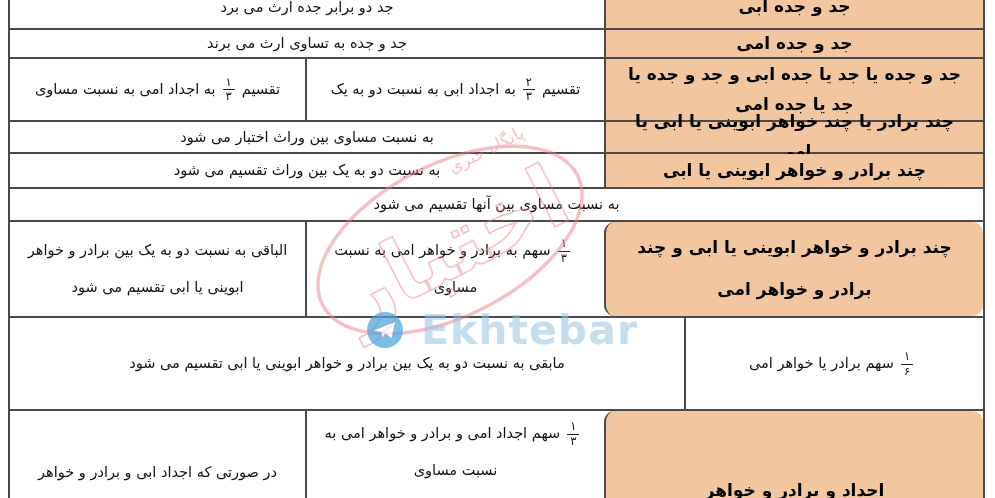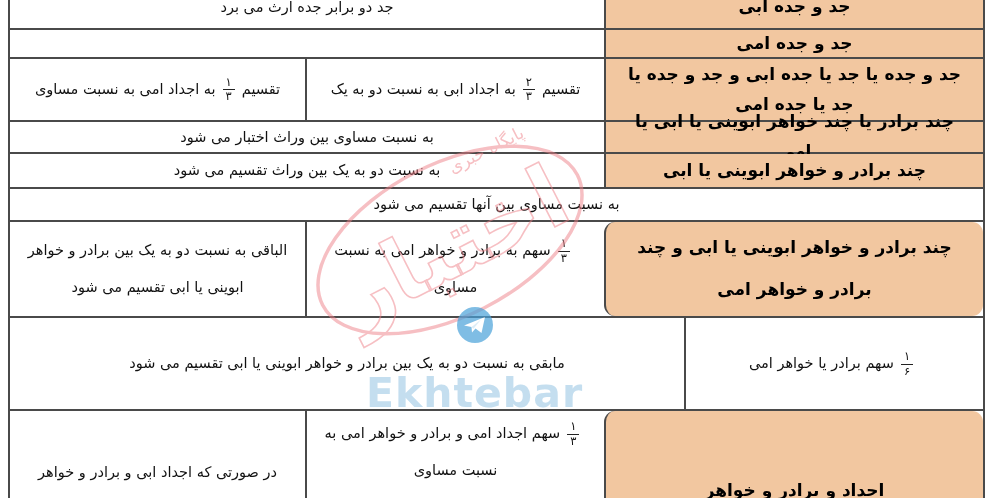--- a/index.html
+++ b/index.html
@@ -43,40 +43,41 @@
   .row:nth-child(9) .cell.middle{align-items:flex-start;padding-top:4px;}
   .frac{
     display:inline-flex;flex-direction:column;align-items:center;
     vertical-align:middle;margin:0 7px;line-height:1.15;font-size:11.5px;color:#111;
   }
   .frac .num{border-bottom:1px solid #222;padding:0 3px;}
   
   .stamp{position:absolute;left:295px;top:128px;z-index:4;opacity:.5;pointer-events:none;}
   .brand{
     position:absolute;left:366px;top:306px;z-index:5;display:flex;align-items:center;
-    gap:25px;direction:ltr;pointer-events:none;flex-direction:column;
+    gap:17px;direction:ltr;pointer-events:none;
   }
   .brand .word{
     font-size:41px;font-weight:bold;letter-spacing:1px;
     color:rgba(148,195,226,0.55);
   }
   .brand .tg{opacity:.7;}
 </style>
 </head>
 <body>
 
 <div class="screen" style="--header-bg: #f2c7a0; --border: #4a4a4a;">
 
   <div class="table">
       <div class="row">
         <div class="cell header">جد و جده ابی</div>
         <div class="cell content merged">جد دو برابر جده ارث می برد</div>
       </div>
       <div class="row">
         <div class="cell header">جد و جده امی</div>
+        <div class="cell content merged">جد و جده به تساوی ارث می برند</div>
       </div>
       <div class="row">
         <div class="cell header">جد و جده یا جد یا جده ابی و جد و جده یا جد یا جده امی</div>
         <div class="cell content middle">
           <span><span>تقسیم</span><span class="frac">
               <span class="num">۲</span>
               <span class="den">۳</span>
             </span><span>به اجداد ابی به نسبت دو به یک</span></span>
         </div>
         <div class="cell content left">

